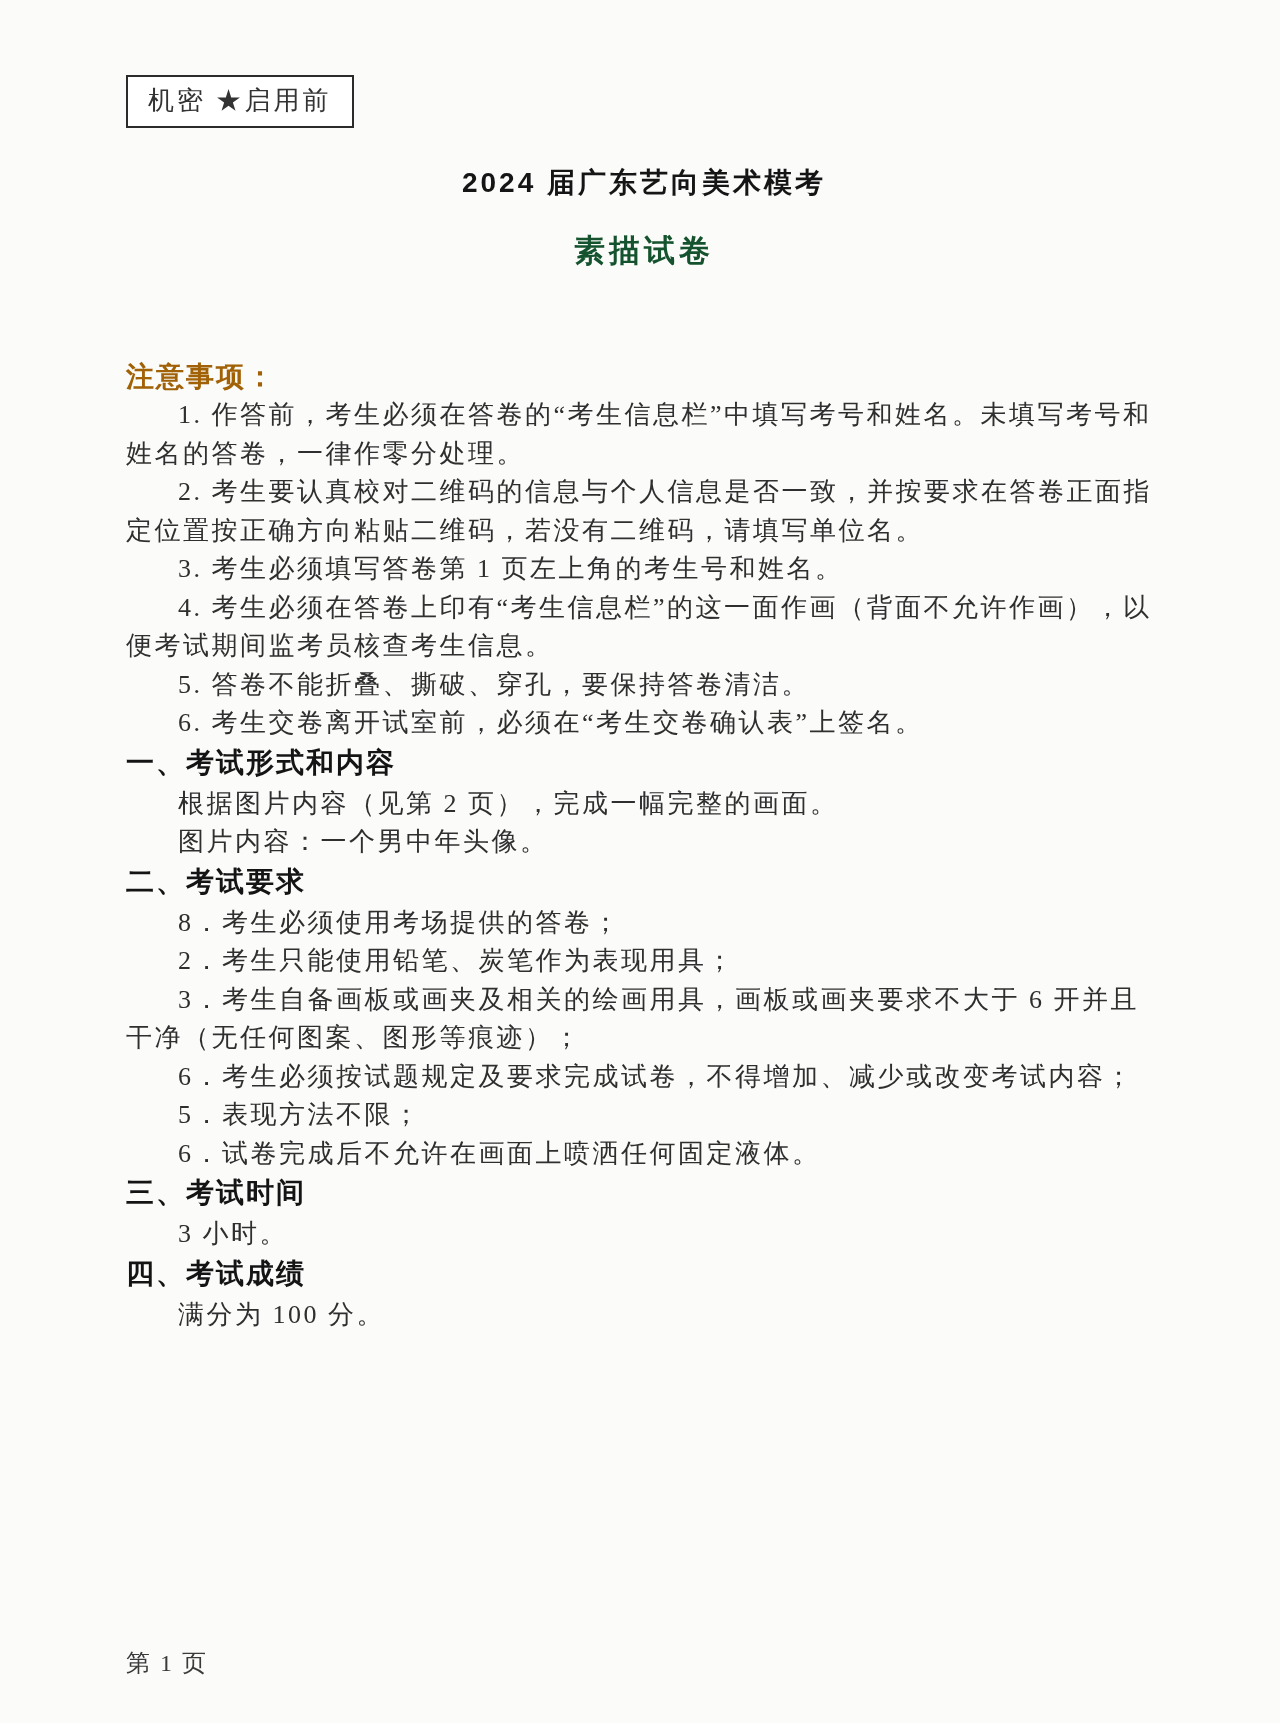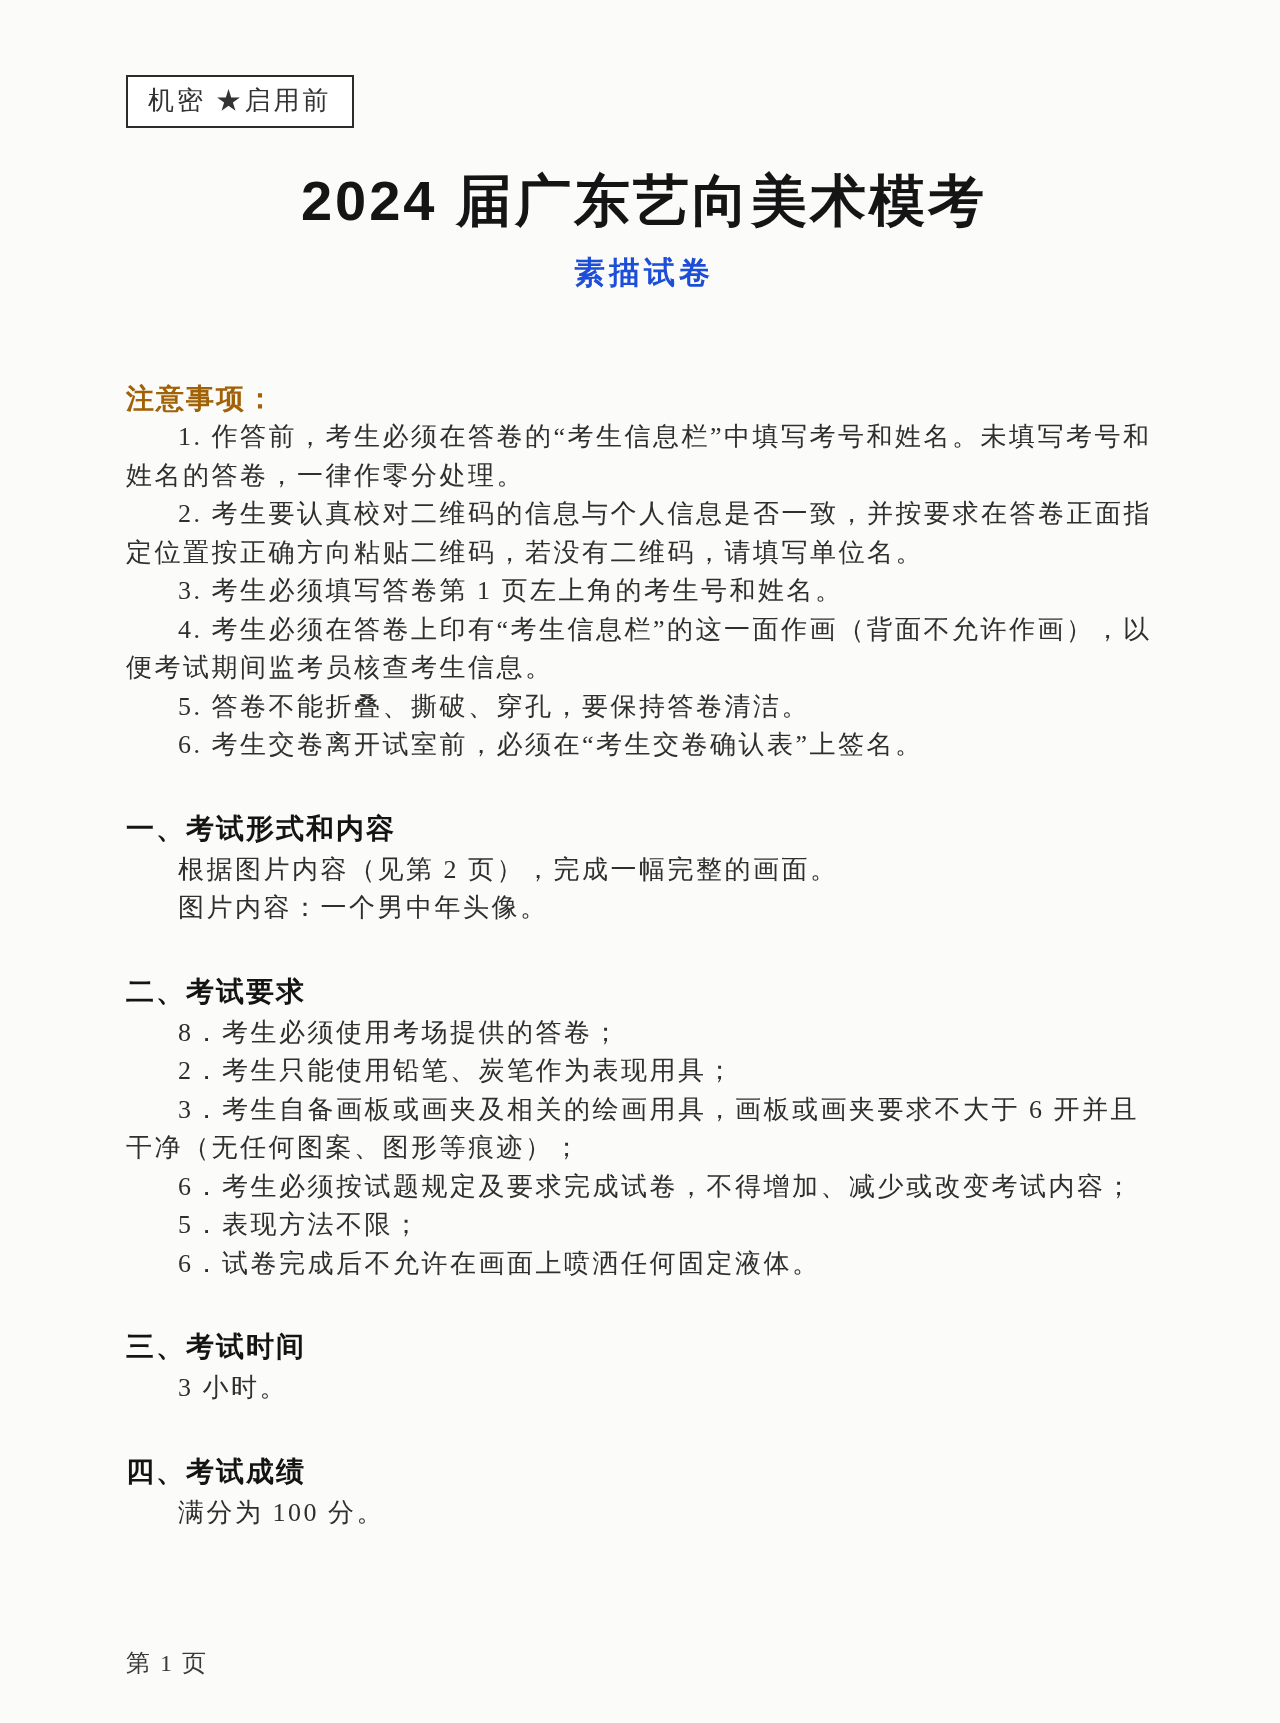--- a/index.html
+++ b/index.html
@@ -33,32 +33,32 @@
     color: #333;
     background: #fff;
   }
 
   
   .title {
     margin-top: 36px;
     text-align: center;
     font-family: "Liberation Sans", "DejaVu Sans", sans-serif;
     font-weight: 700;
-    font-size: 56px;
+    font-size: 28px;
     letter-spacing: 3px;
     color: #151515;
   }
   .subtitle {
-    margin-top: 12px;
+    margin-top: 28px;
     text-align: center;
     font-family: "Liberation Sans", "DejaVu Sans", sans-serif;
     font-weight: 700;
     font-size: 31px;
     letter-spacing: 4px;
-    color: #1d4ed8;
+    color: #14532d;
   }
 
   
   .notice-heading {
     margin-top: 86px;
     font-family: "Liberation Sans", "DejaVu Sans", sans-serif;
     font-weight: 700;
     font-size: 28px;
     line-height: 38px;
     letter-spacing: 2px;
@@ -67,21 +67,21 @@
 
   .body-text p {
     font-size: 26px;
     line-height: 38.5px;
     letter-spacing: 2.5px;
     text-indent: 2em;
     color: #2f2f2f;
   }
 
   
-  .section { margin-top: 44px; }
+  .section { }
   .section-heading {
     font-family: "Liberation Sans", "DejaVu Sans", sans-serif;
     font-weight: 700;
     font-size: 28px;
     line-height: 40px;
     letter-spacing: 2px;
     color: #141414;
   }
   .section .body-text { margin-top: 2px; }
 

